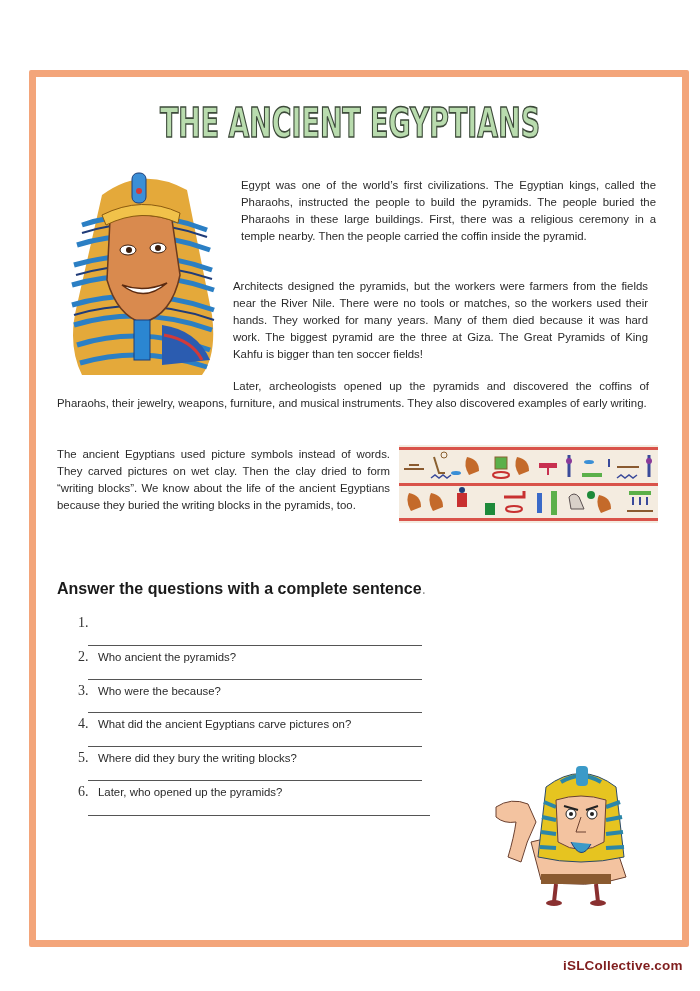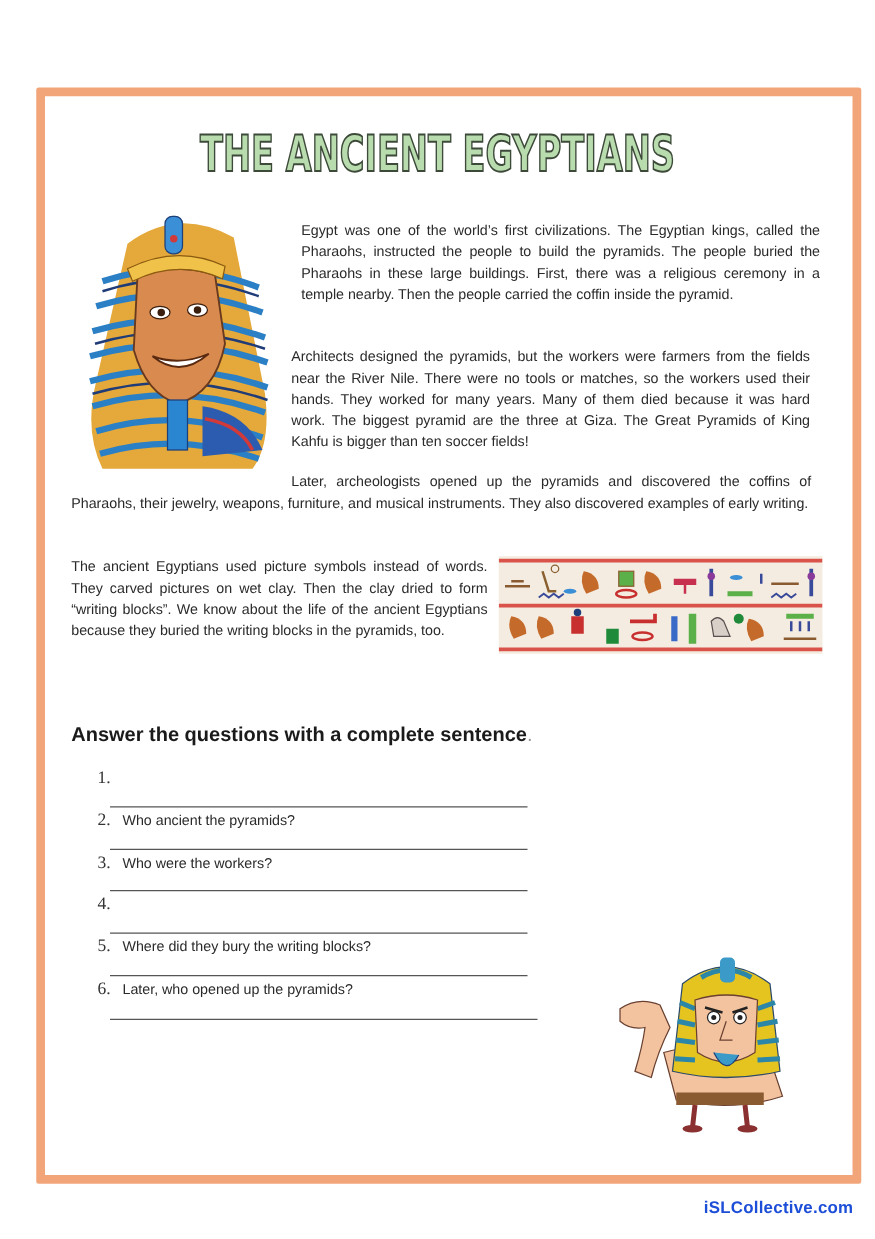--- a/index.html
+++ b/index.html
@@ -32,21 +32,21 @@
     .instructions { position: absolute; left: 57px; top: 580px; font-size: 16px; font-weight: bold; color: #1a1a1a; }
     .instructions .dot { color: #999; font-weight: normal; }
 
     .question { position: absolute; left: 78px; font-size: 11.4px; color: #2a2a2a; display: flex; align-items: baseline; }
     .question .num { font-family: "Liberation Serif", serif; font-size: 14px; width: 20px; color: #333; }
     .answer-line { position: absolute; left: 88px; height: 1px; border-top: 1px solid #555; }
 
     .cartoon { position: absolute; left: 486px; top: 762px; width: 160px; height: 145px; }
     .cartoon svg { width: 100%; height: 100%; }
 
-    .watermark { position: absolute; left: 563px; top: 958px; font-size: 13.5px; color: #1d4ed8; font-weight: bold; letter-spacing: 0.2px; }
+    .watermark { position: absolute; left: 563px; top: 958px; font-size: 13.5px; color: #7f1d1d; font-weight: bold; letter-spacing: 0.2px; }
   </style>
 </head>
 <body>
 
 <div class="frame"></div>
 
 <div class="title">
   <svg viewBox="0 0 386 50">
     <text x="193" y="42" text-anchor="middle" font-family="DejaVu Sans, sans-serif" font-weight="bold" font-size="40" textLength="380" lengthAdjust="spacingAndGlyphs" fill="#b9dcae" stroke="#3d4a3a" stroke-width="1.6">THE ANCIENT EGYPTIANS</text>
   </svg>
@@ -149,26 +149,27 @@
 <div class="answer-line" style="top:645px;width:334px"></div>
 
 <div class="question" style="top:649px">
   <span class="num">2.</span>
   <span>Who ancient the pyramids?</span>
 </div>
 <div class="answer-line" style="top:679px;width:334px"></div>
 
 <div class="question" style="top:683px">
   <span class="num">3.</span>
-  <span>Who were the workers?</span>
+  <span>Who were the because?</span>
 </div>
 <div class="answer-line" style="top:712px;width:334px"></div>
 
 <div class="question" style="top:716px">
   <span class="num">4.</span>
+  <span>What did the ancient Egyptians carve pictures on?</span>
 </div>
 <div class="answer-line" style="top:746px;width:334px"></div>
 
 <div class="question" style="top:750px">
   <span class="num">5.</span>
   <span>Where did they bury the writing blocks?</span>
 </div>
 <div class="answer-line" style="top:780px;width:334px"></div>
 
 <div class="question" style="top:784px">

